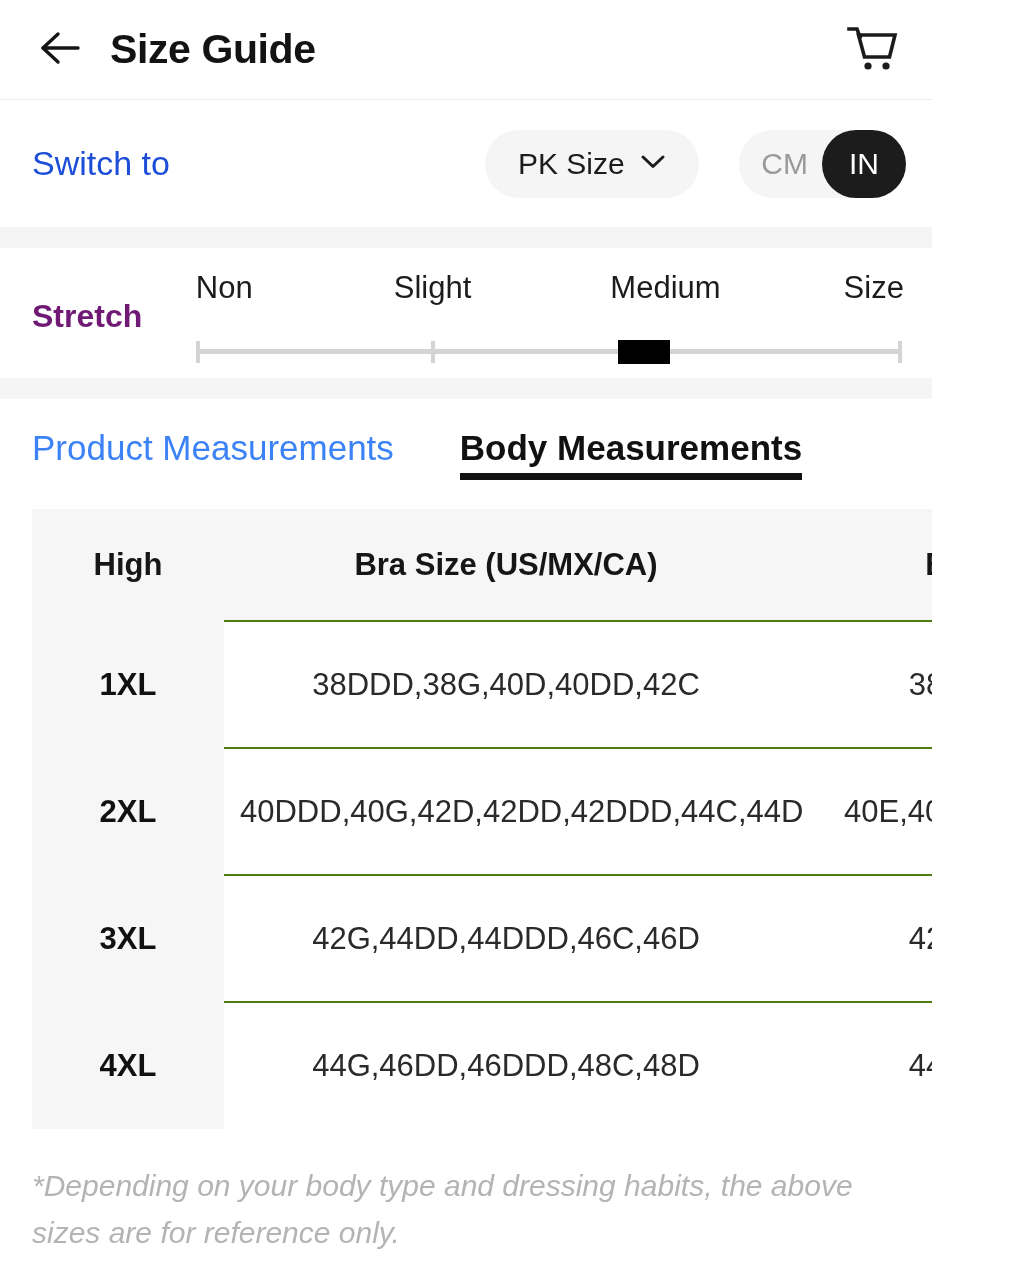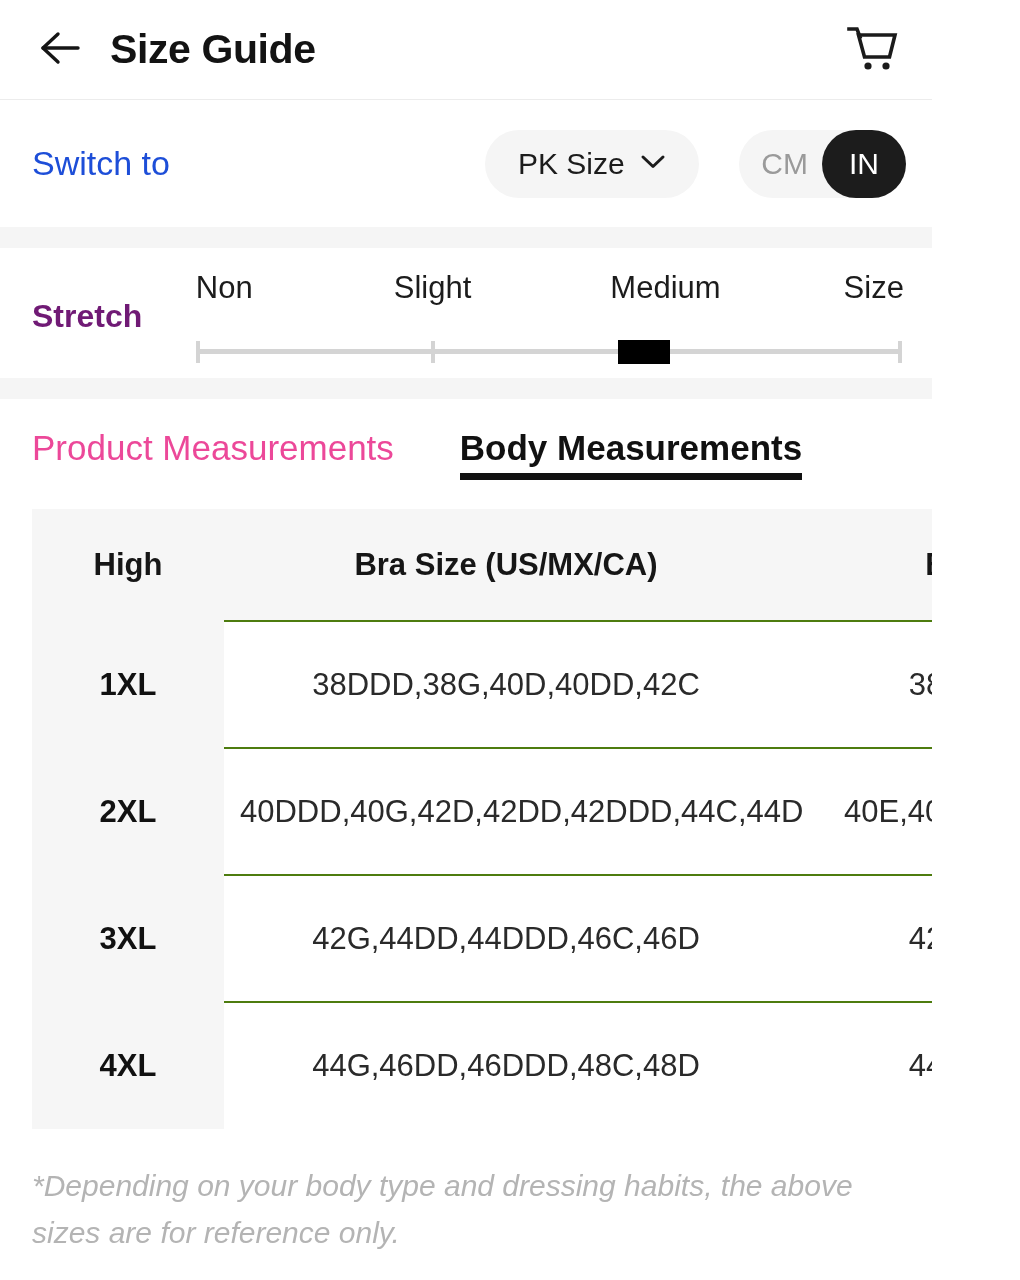--- a/index.html
+++ b/index.html
@@ -165,21 +165,21 @@
   
   .tabs {
     height:110px;
     display:flex; align-items:center;
     padding-left:32px;
     gap:66px;
     background:#fff;
   }
   .tab {
     font-size:35px;
-    color:#ec4899;
+    color:#3b82f6;
     position:relative;
     padding-bottom:12px;
     cursor:pointer;
     white-space:nowrap;
   }
   .tab.active {
     color:#111111;
     font-weight:700;
   }
   .tab.active::after {

